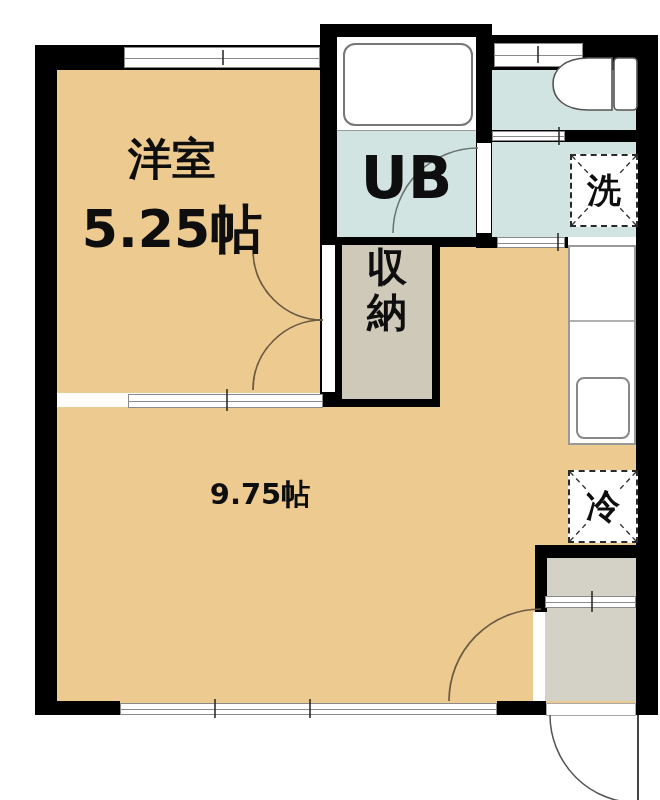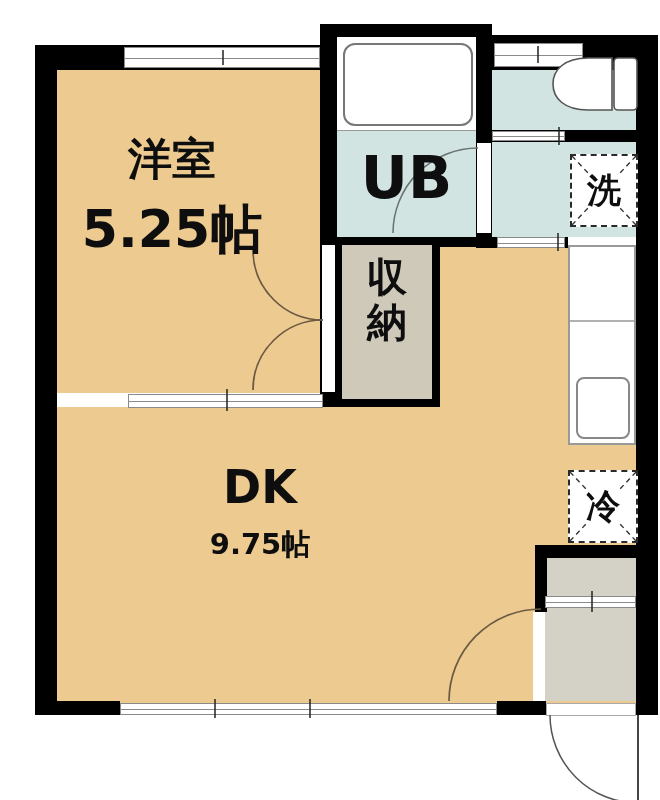--- a/index.html
+++ b/index.html
@@ -125,23 +125,22 @@
       <line x1="310" y1="684" x2="310" y2="703"></line>
       <line x1="592" y1="576" x2="592" y2="597"></line>
     </g>
   </svg>
 
   <div class="lbl" style="left:62px;top:120px;width:220px">
     <div style="font-size:44px">洋室</div>
     <div style="font-size:52px;margin-top:18px">5.25帖</div>
   </div>
   <div class="lbl" style="left:150px;top:448px;width:220px">
-    <div style="font-size:46px">DK</div>
     <div style="font-size:29px;margin-top:16px">9.75帖</div>
   </div>
   <div class="lbl" style="left:337px;top:132px;width:139px;font-size:58px">UB</div>
-  <div class="lbl flexc" style="left:334px;top:220px;width:106px;height:130px">
+  <div class="lbl flexc" style="left:334px;top:210px;width:106px;height:130px">
     <span class="vert" style="font-size:40px">収納</span>
   </div>
   <div class="lbl flexc" style="left:570px;top:139px;width:68px;height:73px;font-size:34px">洗</div>
   <div class="lbl flexc" style="left:568px;top:455px;width:70px;height:73px;font-size:34px">冷</div>
 
 </div>
 
 </body></html>

